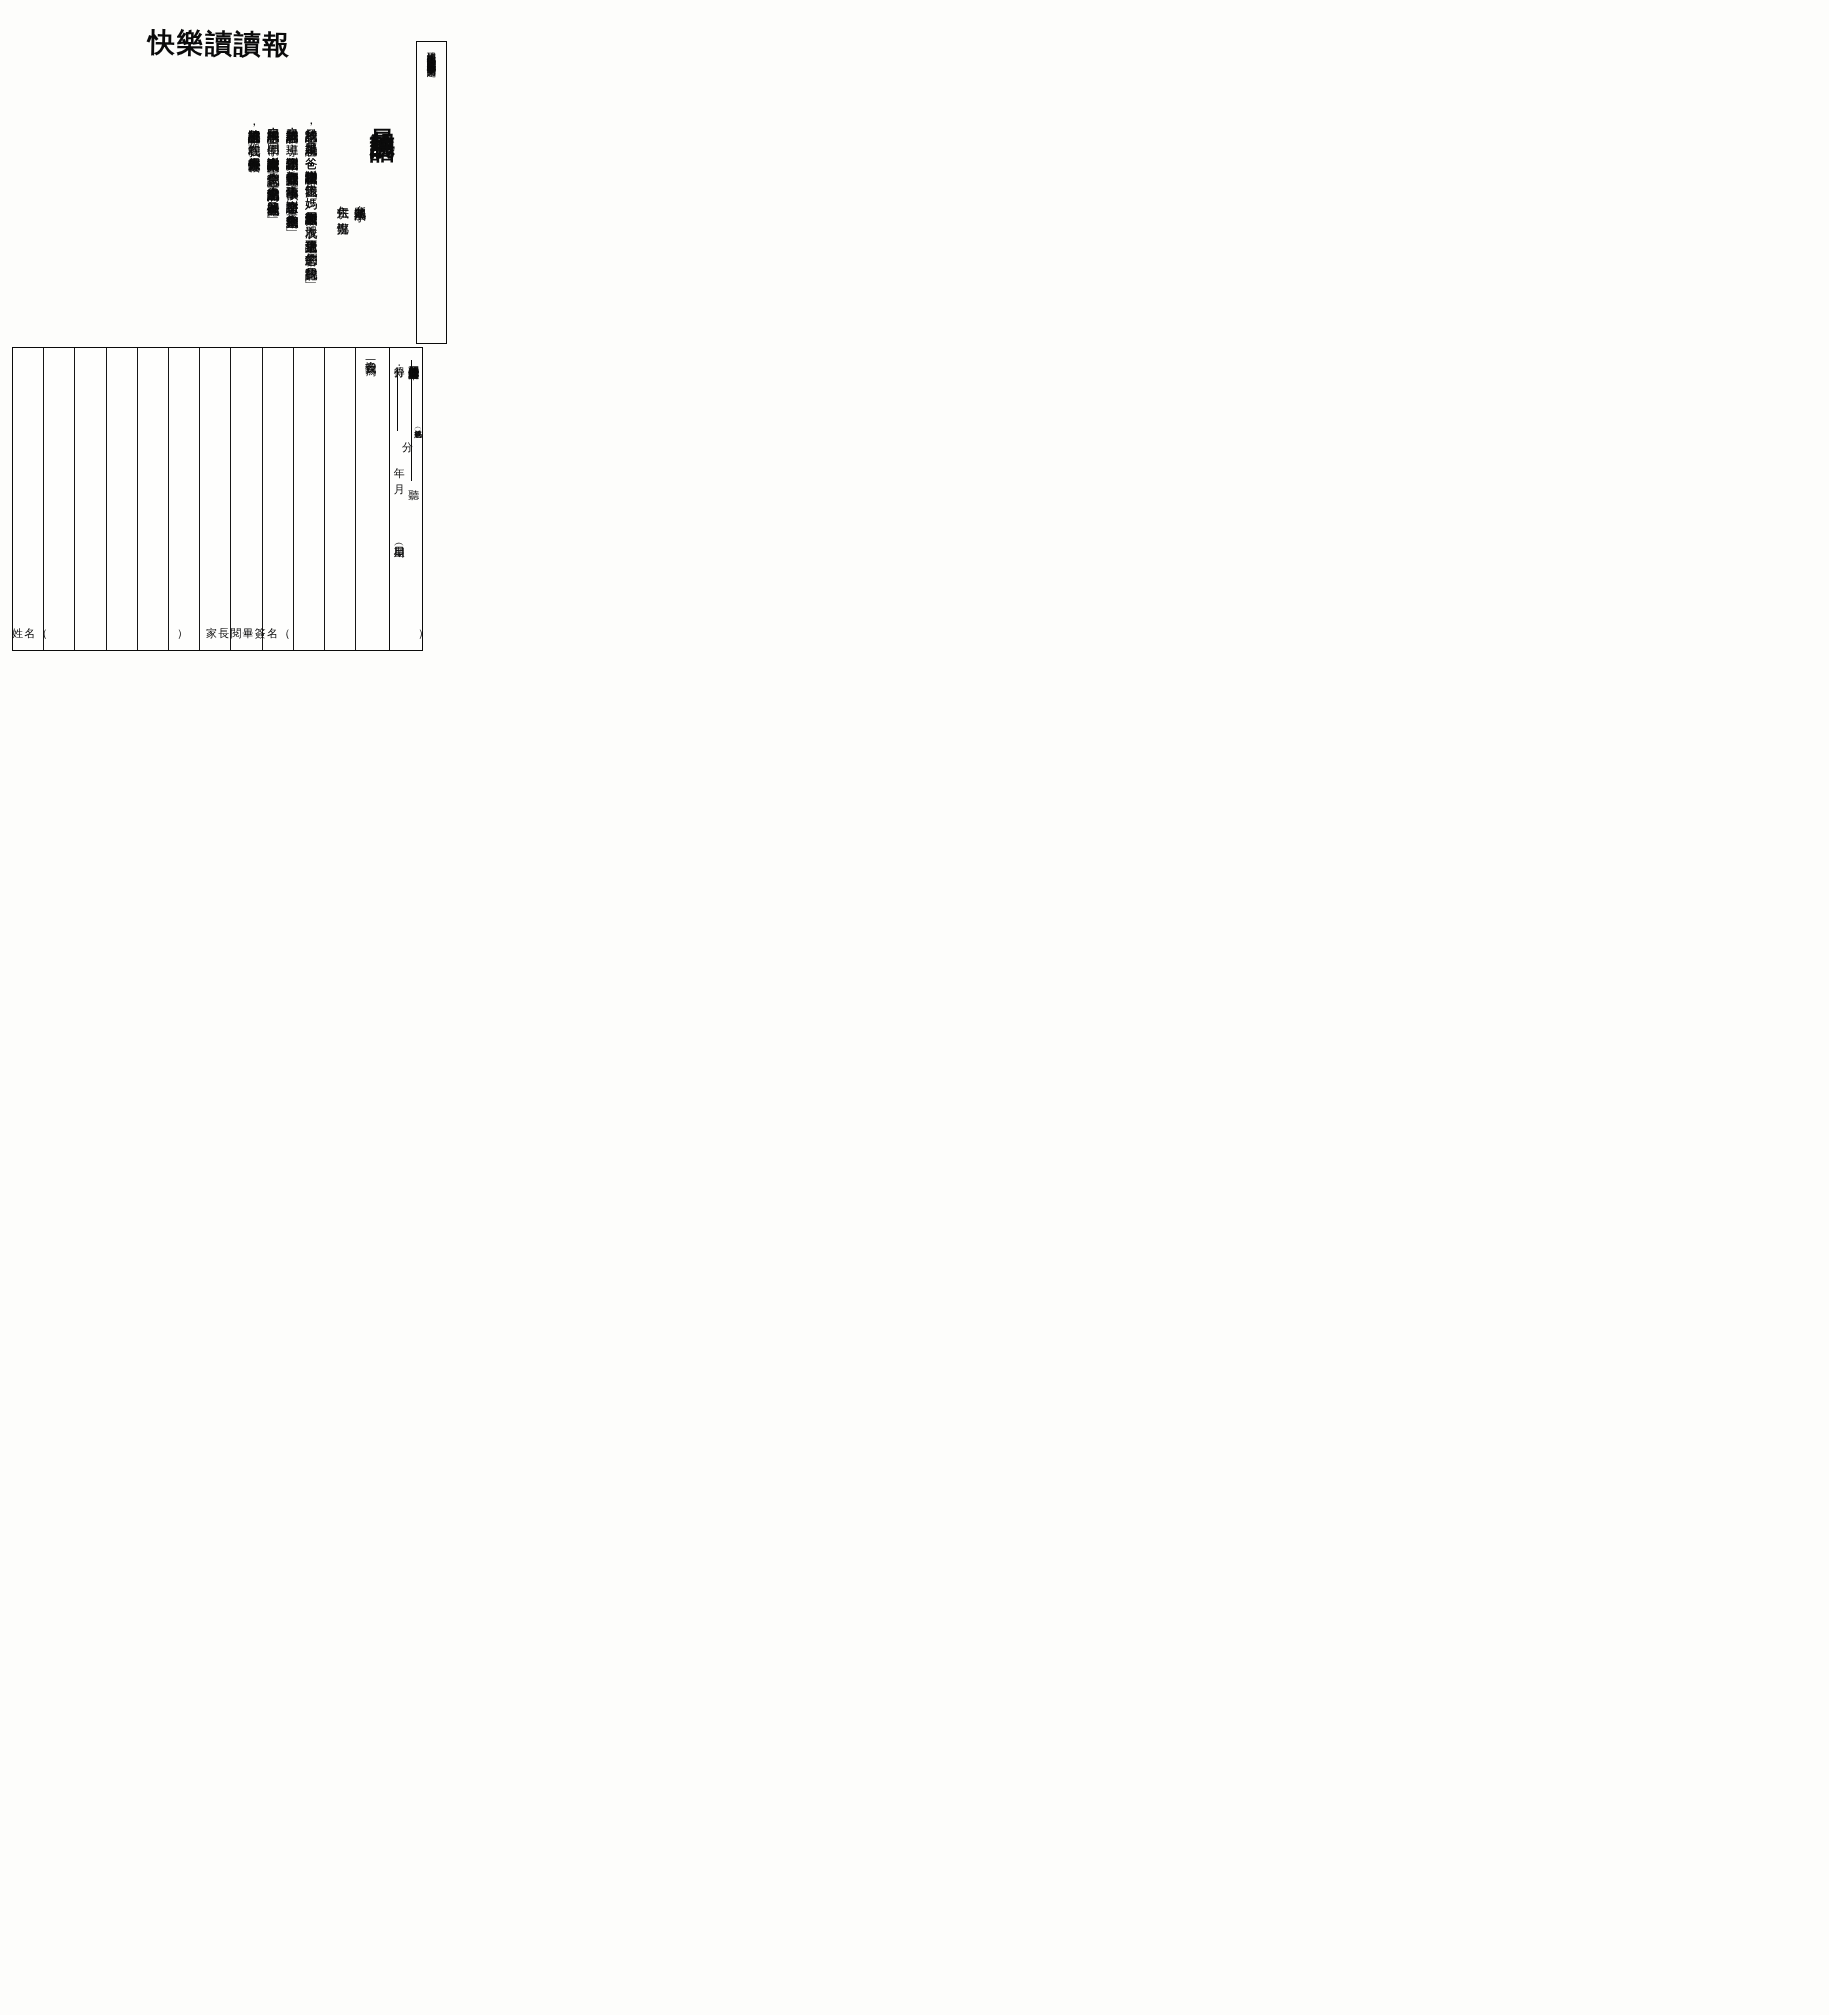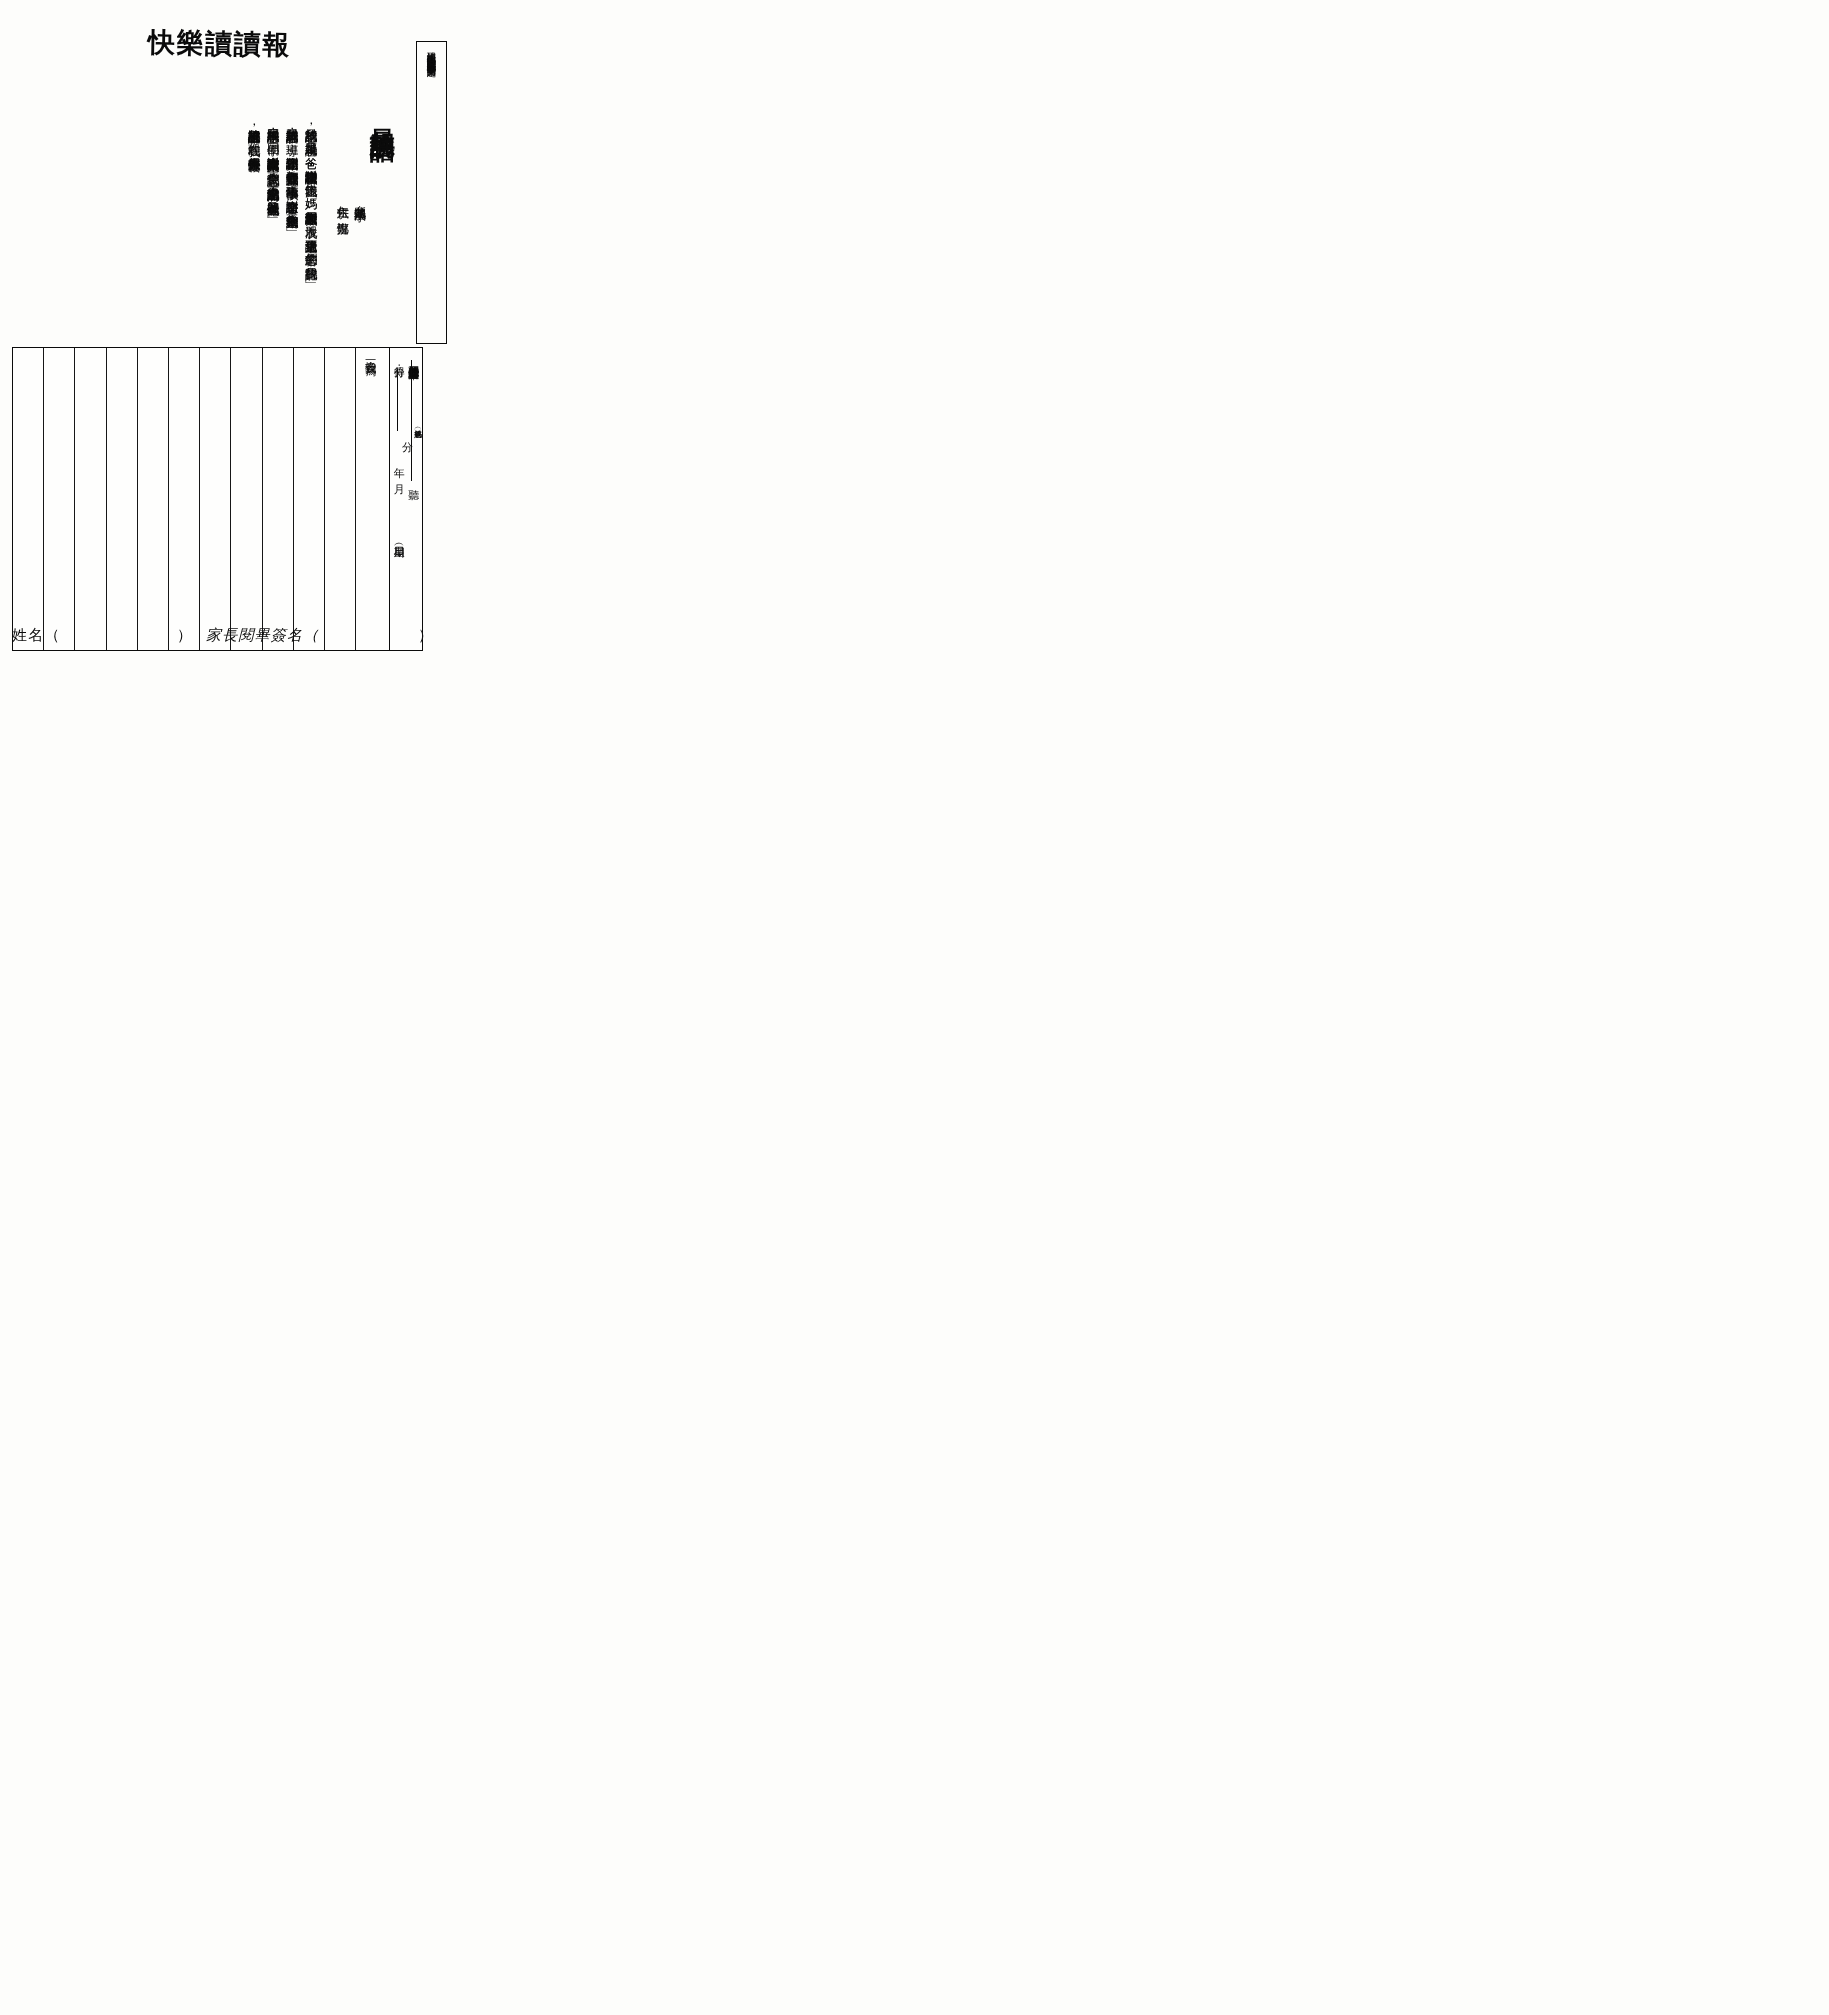--- a/index.html
+++ b/index.html
@@ -90,25 +90,25 @@
   .m-day{margin-inline-start:62px;}
   .m-close{margin-inline-start:7.3px;}
   .blank-name{width:10.5px;height:121px;border-left:0.8px solid #0b0b0b;}
   .paren-note{
     position:absolute;top:64px;left:2px;
     writing-mode:vertical-rl;
     font-size:7.7px;letter-spacing:0;line-height:8px;white-space:nowrap;
   }
 
   
-  .bottom-row{position:absolute;left:0;top:626px;width:457px;height:24px;font-size:15px;letter-spacing:1.2px;}
+  .bottom-row{position:absolute;left:0;top:626px;width:457px;height:24px;font-size:11px;letter-spacing:1.2px;}
   .bottom-row span{position:absolute;white-space:nowrap;}
   .nm{left:12px;}
   .nm-close{left:177px;}
-  .ps{left:206px;font-style:italic;}
+  .ps{left:206px;}
   .ps-close{left:418px;}
 </style>
 </head>
 <body>
 
 <div class="page">
 
   <h1 class="doc-title">快樂讀讀報</h1>
 
   <div class="side-box">

